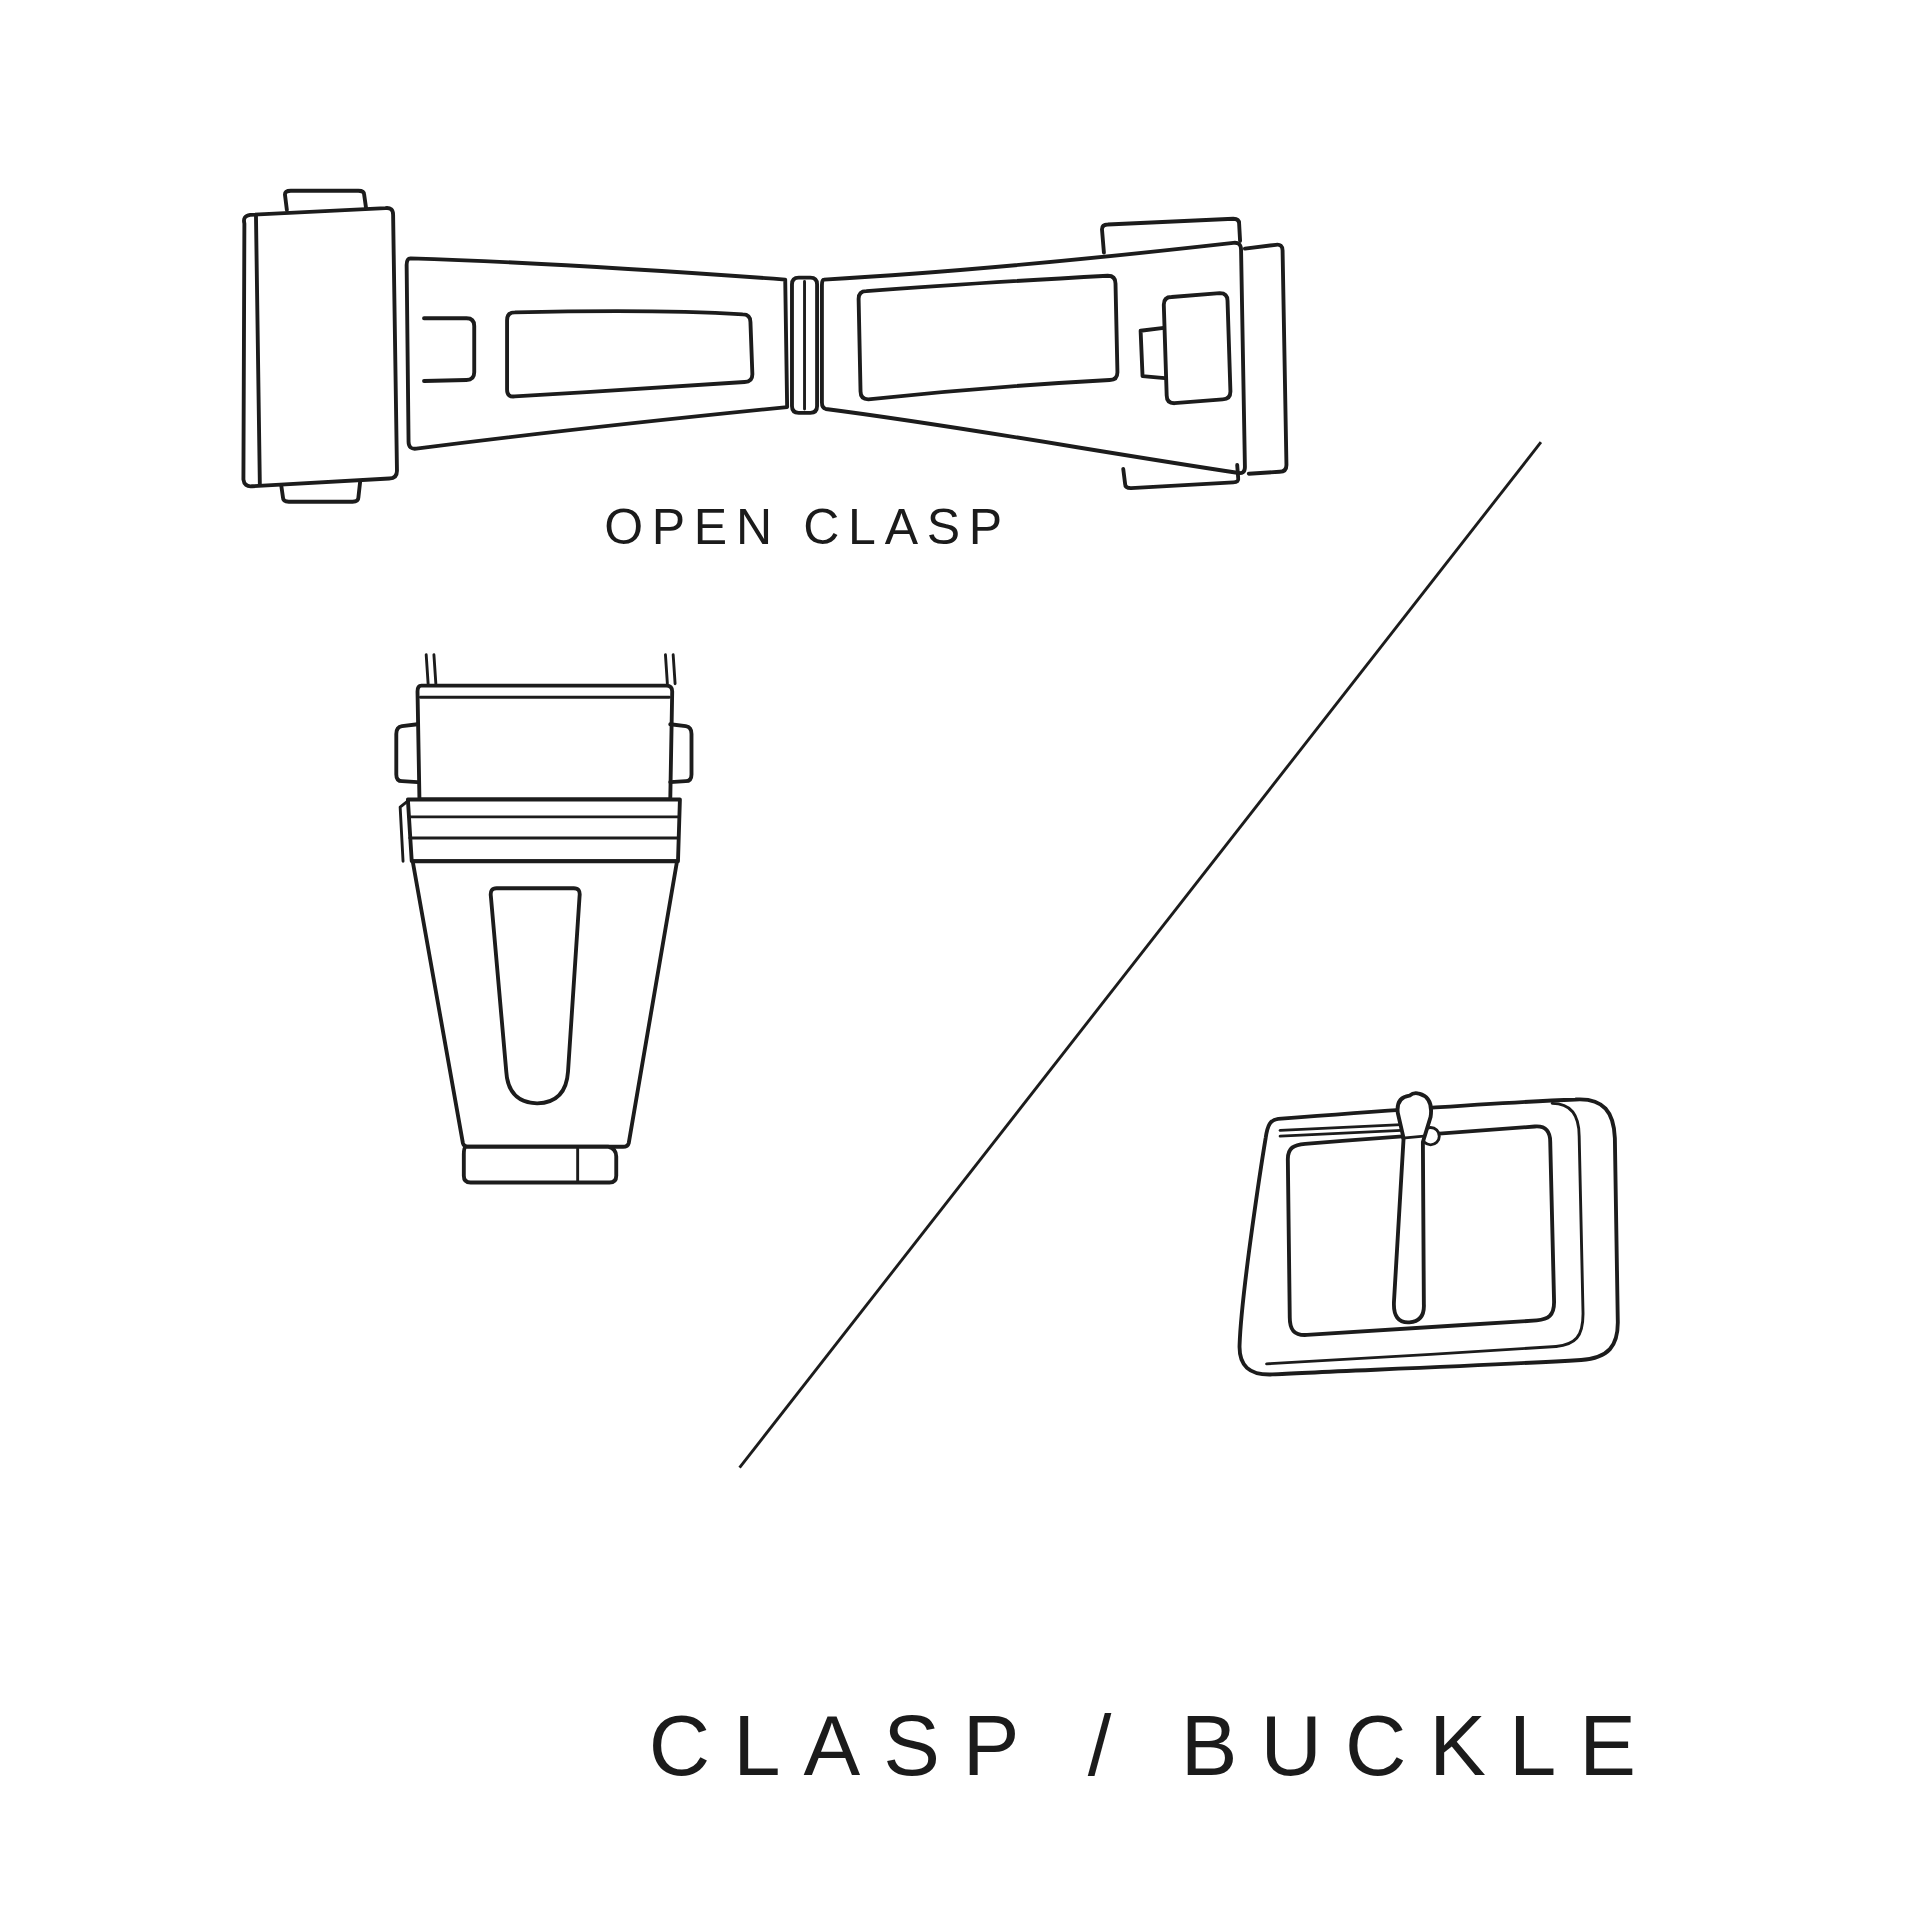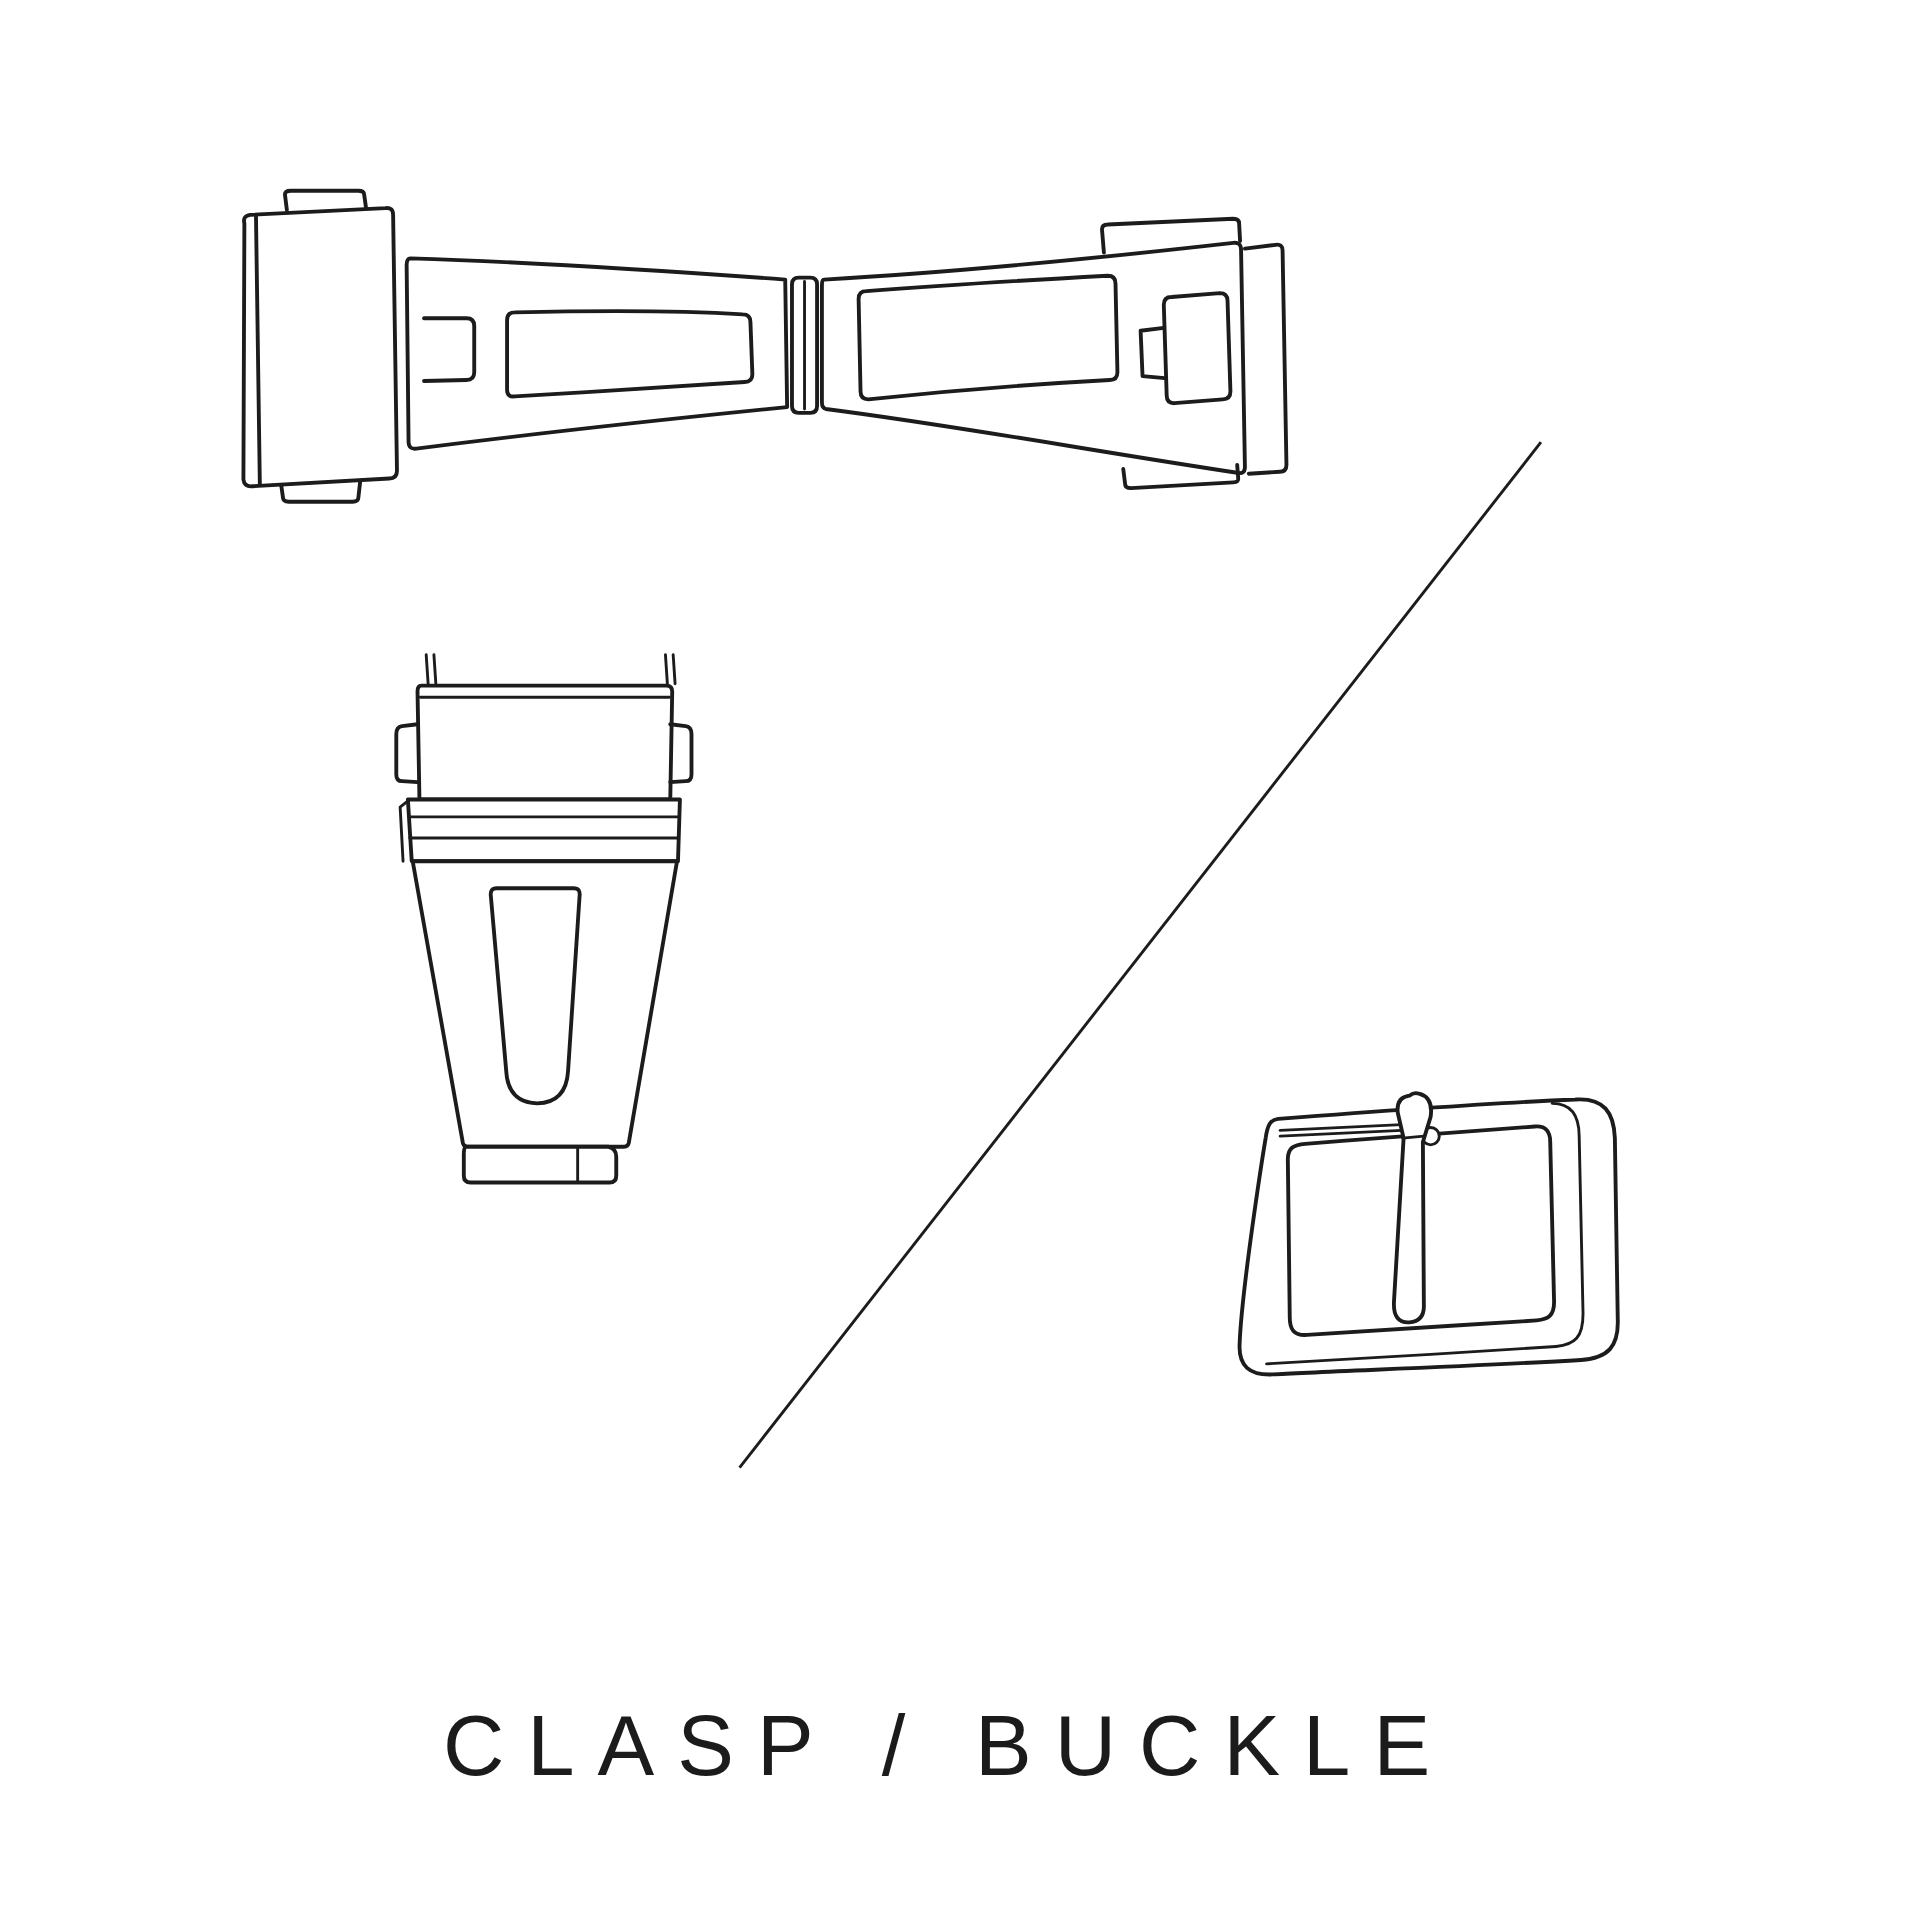--- a/index.html
+++ b/index.html
@@ -22,21 +22,21 @@
     font-size:50px;
     letter-spacing:8.7px;
   }
   .lbl.title{
     font-size:85px;
     letter-spacing:23px;
     font-weight:500;
   }
   #open-clasp-label{left:518px;top:498px;width:579px;}
   #closed-label{left:387px;top:1218px;width:290px;}
-  #main-title{left:272px;top:1697px;width:1352px;}
+  #main-title{left:307px;top:1697px;width:1352px;text-align:right;}
   svg{display:block;}
 </style>
 </head>
 <body>
 
 <div class="canvas">
 
   <svg class="illus" style="left:0;top:0;" width="1931" height="1931" viewBox="0 0 2000 2000">
     <line x1="1596" y1="458" x2="766" y2="1520" stroke="#1c1c1c" stroke-width="3"></line>
   </svg>
@@ -105,18 +105,19 @@
 
       <path d="M56,46 L182,40" fill="none" stroke-width="3"></path>
       <path d="M56,52 L182,46" fill="none" stroke-width="3"></path>
       <circle cx="212" cy="52" r="9" fill="#ffffff" stroke-width="3"></circle>
 
       <path d="M190,10 Q176,12 178,28 L184,54 L174,224 Q173,246 190,245 Q206,244 205,226 L204,58 L212,32 Q215,12 200,8 Q195,6 190,10 Z"></path>
       <path d="M183,54 L205,52" fill="none" stroke-width="3"></path>
     </g>
   </svg>
 
+  <div class="lbl small" id="open-clasp-label">OPEN CLASP</div>
 
 
   <div class="lbl title" id="main-title">CLASP / BUCKLE</div>
 
 </div>
 
 
 </body></html>

